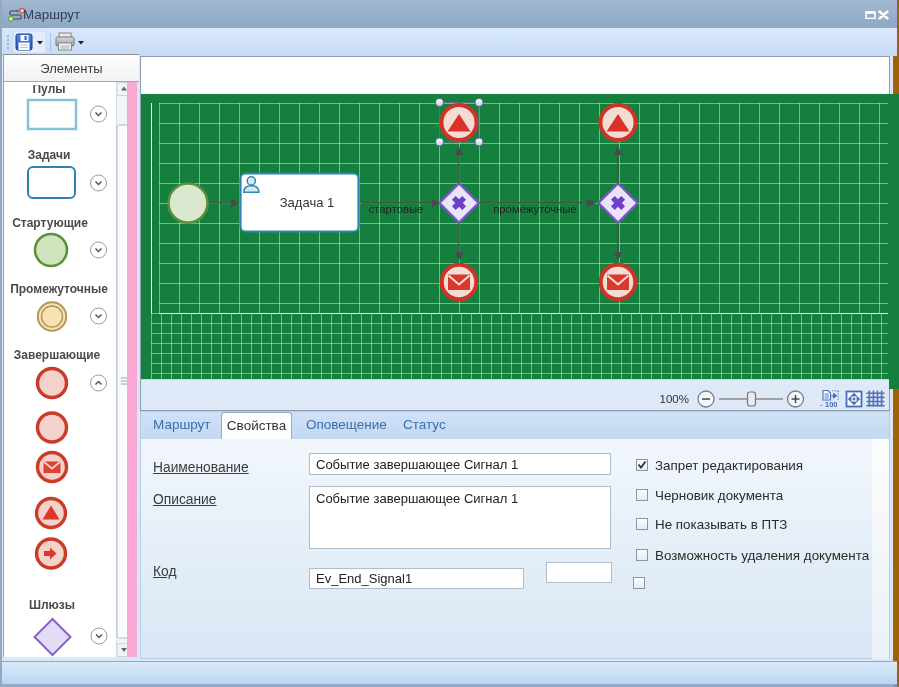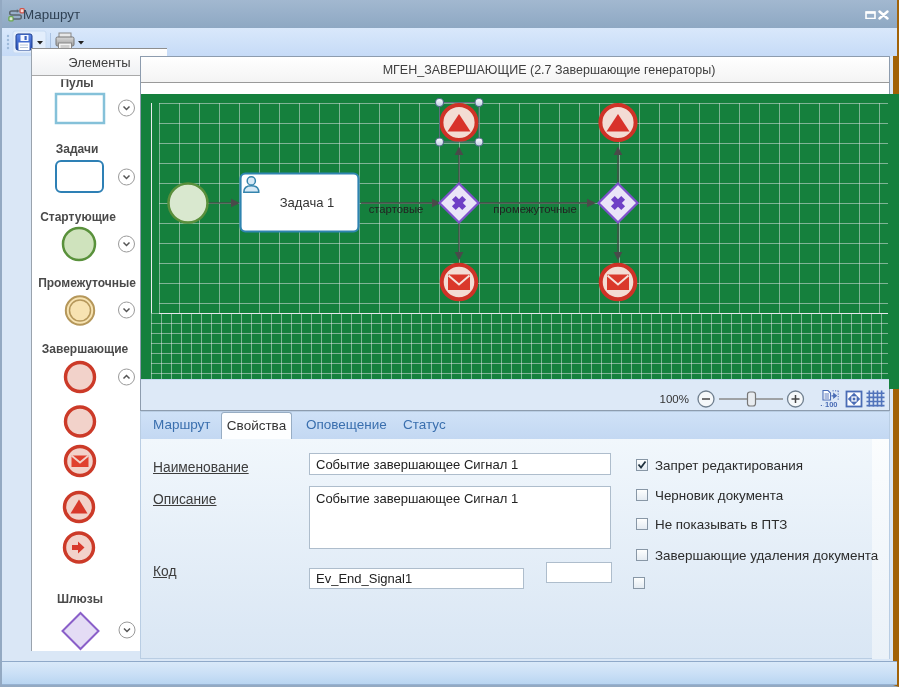--- a/index.html
+++ b/index.html
@@ -5,23 +5,23 @@
   * { margin:0; padding:0; box-sizing:border-box; }
   html,body { width:899px; height:687px; overflow:hidden; font-family:"Liberation Sans", sans-serif; }
   .window { position:absolute; left:0; top:0; width:899px; height:687px; background:#dae7f6; border-left:2px solid #93a9c2; border-right:6px solid #a16207; border-bottom:2px solid #93a9c2; }
   .abs { position:absolute; }
   
   .titlebar { position:absolute; left:0; top:0; width:895px; height:28px; background:linear-gradient(#a2b8d0,#8ea8c3); }
   .titletext { position:absolute; left:22px; top:7px; font-size:13.4px; color:#2f4154; }
   
   .toolbar { position:absolute; left:0; top:28px; width:895px; height:28px; background:linear-gradient(#d9e8fb,#c6dbf7); }
   
-  .leftpanel { position:absolute; left:1px; top:48px; width:134px; height:603px; background:#f9a8d4; border-left:1px solid #9aa3ad;margin-left:28px; }
+  .leftpanel { position:absolute; left:1px; top:54px; width:134px; height:603px; background:#f9a8d4; border-left:1px solid #9aa3ad; }
   .lp-header { position:absolute; left:0; top:0; width:135px; height:28px; background:linear-gradient(#ffffff,#f0f1f3); border-top:1px solid #8e8e8e; border-bottom:1px solid #a9a9a9; color:#404040; font-size:13px; text-align:center; line-height:27px; }
-  .lp-items { position:absolute; left:0; top:28px; width:135px; height:575px; overflow:hidden; background:#fff; }
+  .lp-items { position:absolute; left:0; top:28px; width:123px; height:575px; overflow:hidden; background:#fff; }
   
   .canvas { position:absolute; left:138px; top:56px; width:750px; height:355px; background:#fff; border:1px solid #8d9cae; }
   .cv-header { position:absolute; left:0; top:0; width:748px; height:26px; background:linear-gradient(#ffffff,#f4f4f4); border-bottom:1px solid #9a9a9a; }
   .cv-title { position:absolute; top:6px; left:34px; width:748px; text-align:center; font-size:12.5px; color:#404040; }
   .cv-grid { position:absolute; left:0; top:37px; width:824px; height:295px; background:#15803d; overflow:hidden; }
   .cv-toolbar { position:absolute; left:0; top:322px; width:748px; height:31px; background:#dde9f7; border-top:1px solid #c5d8ee; }
   
   .bottompanel { position:absolute; left:138px; top:411px; width:750px; height:248px; background:linear-gradient(#f4f9fd,#d9e6f4); border:1px solid #b9cde3; }
   .tabbar { position:absolute; left:0; top:0; width:748px; height:27px; background:linear-gradient(#cfe1f7,#c3d8f2); }
   .tab { position:absolute; top:5px; font-size:13.5px; color:#3a6fae; }
@@ -148,23 +148,20 @@
           <line x1="4.5" y1="296" x2="11.5" y2="296"></line>
           <line x1="4.5" y1="299" x2="11.5" y2="299"></line>
           <line x1="4.5" y1="302" x2="11.5" y2="302"></line>
         </g>
         <rect x="1" y="561.5" width="14" height="13" fill="#f0f3f7" stroke="#cdd4db" stroke-width="1"></rect>
         <path d="M5 566 L8 570 L11 566 Z" fill="#5e6a76"></path>
       </svg>
     </div>
   </div>
   <div class="canvas">
-    <div class="cv-header">
-        <div class="cv-title">МГЕН_ЗАВЕРШАЮЩИЕ (2.7 Завершающие генераторы)</div>
-      </div>
     <div class="cv-grid">
       <svg width="748" height="295" viewBox="141 84 748 295" style="position:absolute;left:0;top:0">
         <defs>
           <pattern id="gbig" width="20" height="20" patternUnits="userSpaceOnUse" x="159" y="93">
             <path d="M20 0 L0 0 0 20" fill="none" stroke="#e7e7ee" stroke-width="1"></path>
           </pattern>
           <pattern id="gsm" width="10" height="10" patternUnits="userSpaceOnUse" x="151" y="303">
             <path d="M10 0 L0 0 0 10" fill="none" stroke="#e9e9ef" stroke-width="1"></path>
           </pattern>
           <linearGradient id="hgrad" x1="0" y1="0" x2="0" y2="1">
@@ -299,17 +296,17 @@
     <div class="cbbox" style="left:495px;top:47px"></div>
     <svg class="abs" style="left:495px;top:47px" width="12" height="12" viewBox="0 0 12 12">
         <path d="M2.5 5.5 L5 8.5 L9.5 2.5" fill="none" stroke="#21323f" stroke-width="1.8"></path>
       </svg>
     <div class="cblabel" style="left:514px;top:46px">Запрет редактирования</div>
     <div class="cbbox" style="left:495px;top:76.5px"></div>
     <div class="cblabel" style="left:514px;top:75.5px">Черновик документа</div>
     <div class="cbbox" style="left:495px;top:106px"></div>
     <div class="cblabel" style="left:514px;top:105px">Не показывать в ПТЗ</div>
     <div class="cbbox" style="left:495px;top:136.5px"></div>
-    <div class="cblabel" style="left:514px;top:135.5px">Завершающие удаления документа</div>
+    <div class="cblabel" style="left:514px;top:135.5px">Возможность удаления документа</div>
     <div class="cbbox" style="left:492px;top:165px"></div>
   </div>
   <div class="statusbar"></div>
 </div>
 
 </body></html>

